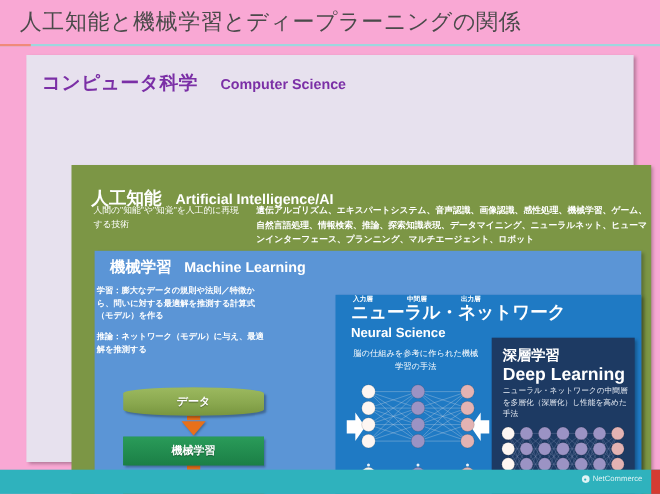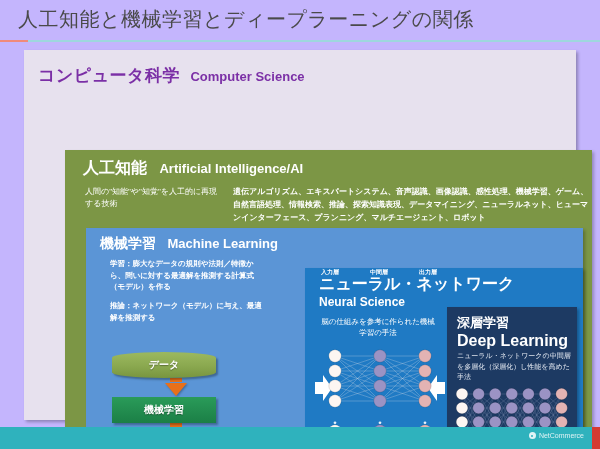--- a/index.html
+++ b/index.html
@@ -1,51 +1,51 @@
 <!DOCTYPE html>
 <html><head>
 <meta charset="utf-8">
 <style>
   * { box-sizing: border-box; margin: 0; padding: 0; }
   html, body {
     width: 600px; height: 449px; overflow: hidden;
     background: #ffffff;
     font-family: "Liberation Sans", "DejaVu Sans", sans-serif;
   }
-  #slide { position: relative; width: 600px; height: 449px; background:#c4b5fd; }
+  #slide { position: relative; width: 600px; height: 449px; background:#f9a8d4; }
 
   
   .title {
     position: absolute; left: 18px; top: 6px;
     font-size: 20px; color: #4a4a4a; letter-spacing: 0.5px;
     white-space: nowrap;
   }
   .rule { position: absolute; top: 40px; height: 2px; }
   .rule-teal { left: 0; width: 600px; background: #9ed7de; }
   .rule-red  { left: 0; width: 28px; background: #f08a7a; }
 
   
   .cs-panel {
     position: absolute; left: 24px; top: 50px;
     width: 552px; height: 370px;
     background: #e7e1ee;
     box-shadow: 2px 2px 3px rgba(0,0,0,0.28);
   }
   .cs-head { position: absolute; left: 14px; top: 14px; white-space: nowrap; }
   .cs-jp { font-size: 17px; font-weight: bold; color: #7b2fa6; letter-spacing:0.5px; }
-  .cs-en { font-size: 13px; font-weight: bold; color: #7b2fa6; margin-left: 6px; }
+  .cs-en { font-size: 13px; font-weight: bold; color: #7b2fa6; margin-left: 16px; }
 
   
   .ai-panel {
     position: absolute; left: 41px; top: 100px;
     width: 527px; height: 312px;
     background: #7c9645;
     box-shadow: 2px 2px 3px rgba(0,0,0,0.25);
   }
-  .ai-head { position: absolute; left: 18px; top: 8px; white-space: nowrap; }
+  .ai-head { position: absolute; left: 18px; top: 20px; white-space: nowrap; }
   .ai-jp { font-size: 16px; font-weight: bold; color: #ffffff; }
   .ai-en { font-size: 13px; font-weight: bold; color: #ffffff; margin-left: 8px; }
   .ai-left {
     position: absolute; left: 20px; top: 36px; width: 140px;
     font-size: 8px; color: #ffffff; line-height: 1.55;
   }
   .ai-right {
     position: absolute; left: 168px; top: 36px; width: 360px;
     font-size: 8px; color: #ffffff; line-height: 1.6; font-weight: bold;
   }
@@ -54,29 +54,29 @@
   .ml-panel {
     position: absolute; left: 21px; top: 78px;
     width: 497px; height: 224px;
     background: #5b95d6;
     box-shadow: 2px 2px 3px rgba(0,0,0,0.25);
   }
   .ml-head { position: absolute; left: 14px; top: 6px; white-space: nowrap; }
   .ml-jp { font-size: 14px; font-weight: bold; color: #ffffff; }
   .ml-en { font-size: 13px; font-weight: bold; color: #ffffff; margin-left: 7px; }
   .ml-body {
-    position: absolute; left: 24px; top: 30px; width: 155px;
+    position: absolute; left: 2px; top: 30px; width: 155px;
     font-size: 7.5px; color: #ffffff; line-height: 1.55; font-weight: bold;
   }
   .ml-body p + p { margin-top: 7px; }
 
   
   .flow { position: absolute; left: 26px; top: 124px; width: 128px; }
   .flow-node {
-    position: relative; width: 104px; height: 26px;
+    position: relative; width: 128px; height: 26px;
     color: #ffffff; font-size: 10px; font-weight: bold;
     display: flex; align-items: center; justify-content: center;
     text-shadow: 0 1px 1px rgba(0,0,0,0.35);
     box-shadow: 2px 2px 2px rgba(0,0,0,0.3);
     font-family: Liberation Serif, serif;
   }
   .cyl {
     background: #8aa84f; border-radius: 50% / 22%;
     background-image: linear-gradient(180deg,#9cb95f 0%,#8aa84f 55%,#78953f 100%);
   }

